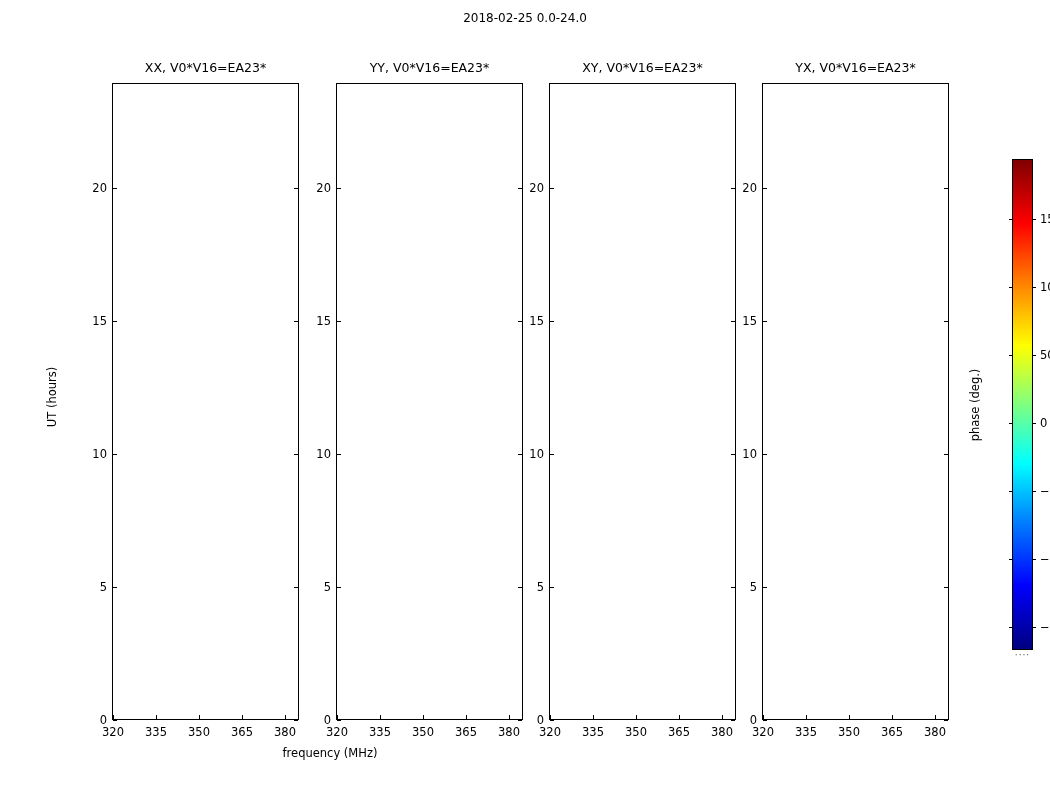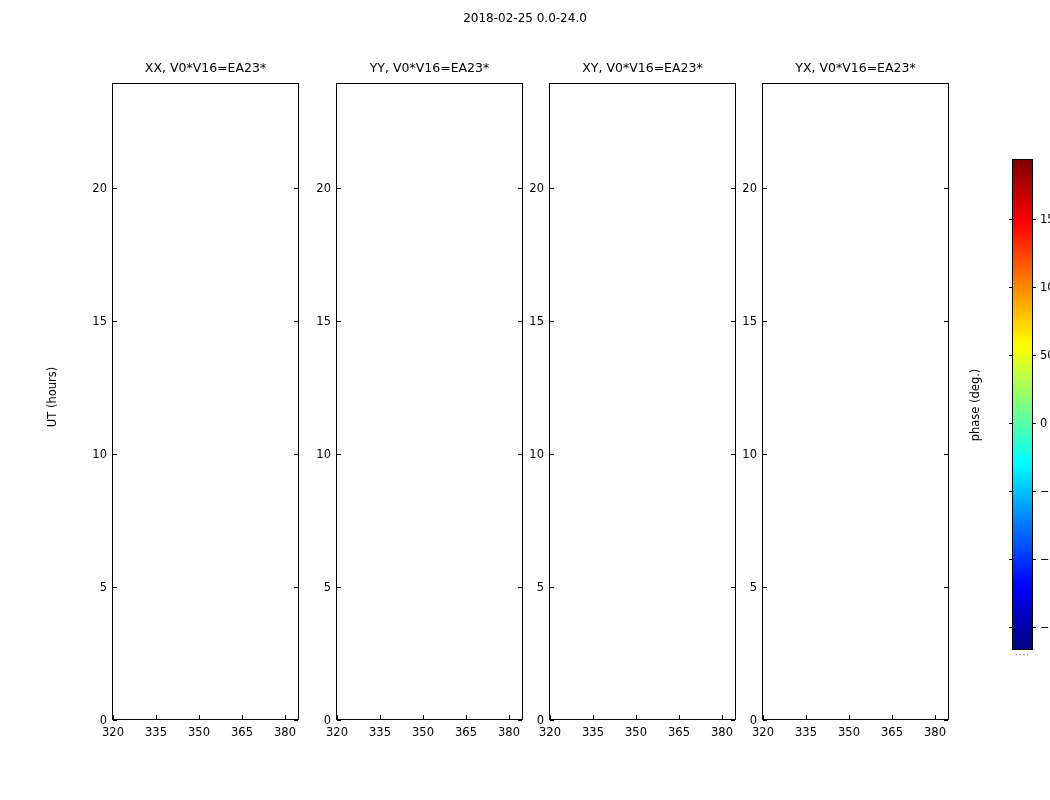--- a/index.html
+++ b/index.html
@@ -301,20 +301,21 @@
     <div class="tick-x" style="left:43px;"></div>
     <div class="xlabel-val" style="left:43px;">335</div>
     <div class="tick-x" style="left:86px;"></div>
     <div class="xlabel-val" style="left:86px;">350</div>
     <div class="tick-x" style="left:129px;"></div>
     <div class="xlabel-val" style="left:129px;">365</div>
     <div class="tick-x" style="left:172px;"></div>
     <div class="xlabel-val" style="left:172px;">380</div>
   </div>
 
+  <div class="axis-xlabel" style="left:0px; top:746px; width:660px; text-align:center;">frequency (MHz)</div>
 
   <div id="colorbar">
     <div class="cb-wrap">
 
       <div class="cb-tick" style="top:59px;"></div>
       <div class="cb-tick-l" style="top:59px;"></div>
       <div class="cb-label" style="top:59px;">150</div>
 
       <div class="cb-tick" style="top:127px;"></div>
       <div class="cb-tick-l" style="top:127px;"></div>

